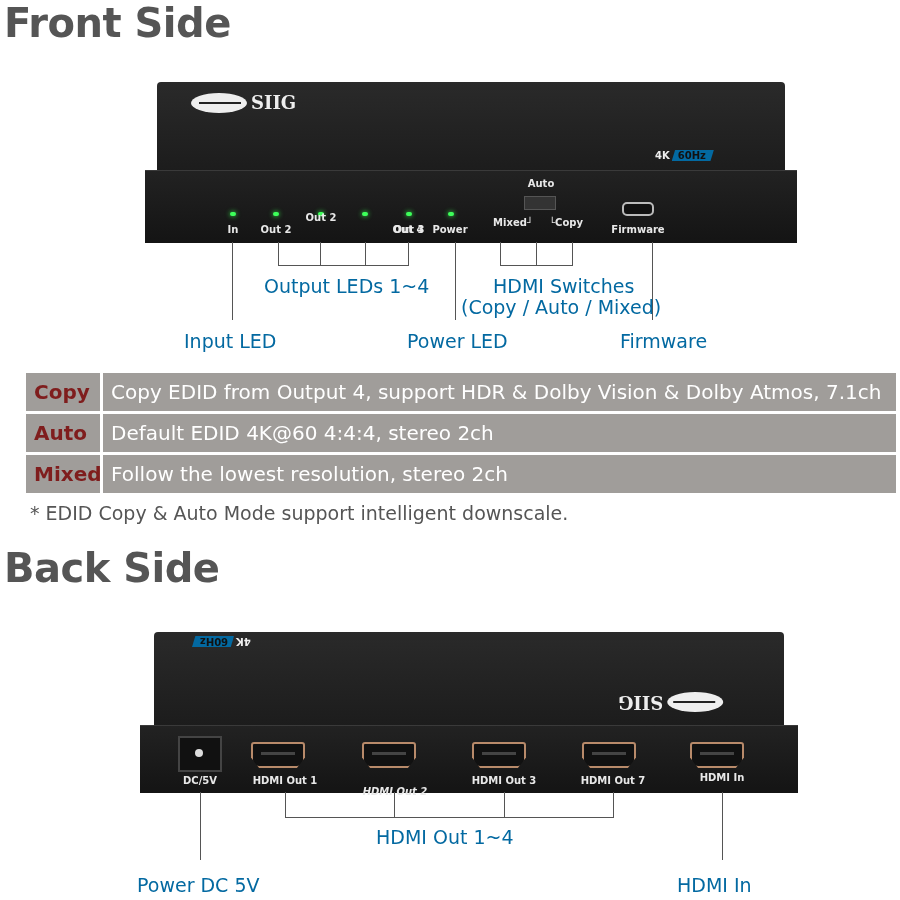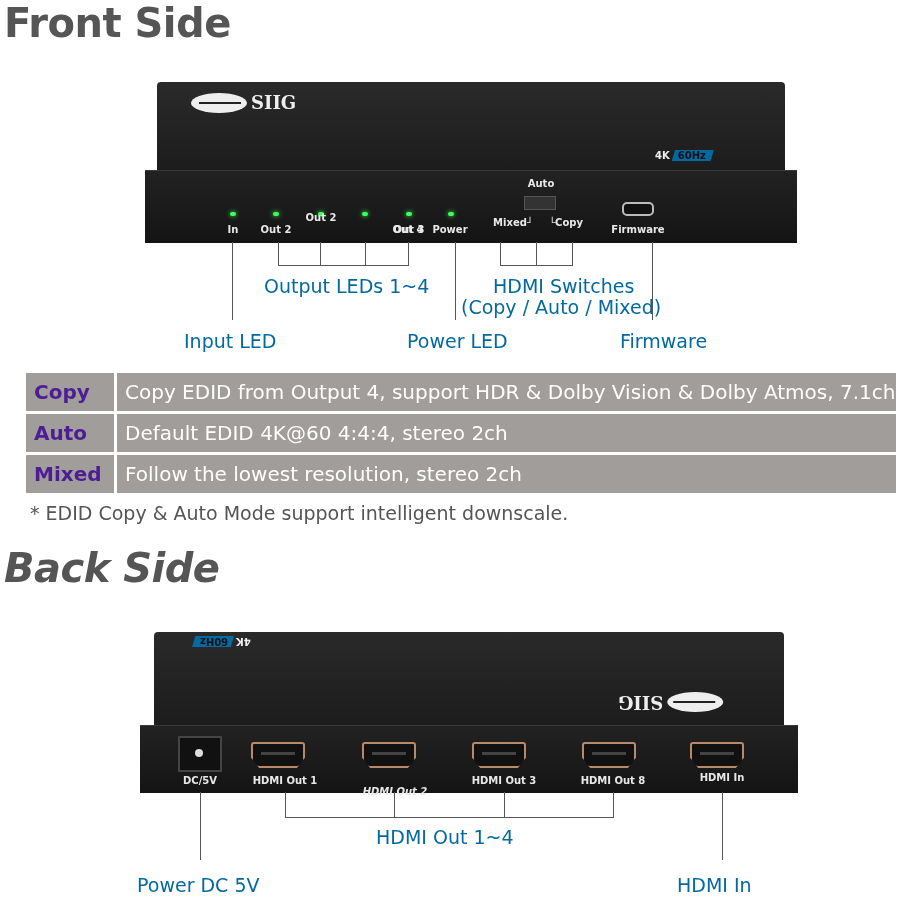--- a/index.html
+++ b/index.html
@@ -19,21 +19,21 @@
   .logo { position:absolute; display:flex; align-items:center; gap:4px; }
   .logo-disc { width:56px; height:20px; border-radius:50%; background:#eee; position:relative; }
   .logo-disc::after { content:""; position:absolute; left:8px; right:6px; top:9px; height:2px; background:#222; }
   .logo-text { font-family:"DejaVu Serif", serif; font-weight:bold; font-size:18px; color:#eee; }
   .badge { position:absolute; display:flex; align-items:center; font-family:"DejaVu Sans", sans-serif; font-weight:bold; font-size:10px; }
   .badge .k { color:#eee; padding-right:2px; }
   .badge .hz { background:#0369a1; color:#111; padding:0 8px 0 6px; clip-path:polygon(8% 0,100% 0,92% 100%,0 100%); }
   
   .tbl { position:absolute; left:26px; top:373px; width:870px; }
   .row { display:flex; height:38px; margin-bottom:3px; }
-  .cell-k { width:88px; background:#a09d9a; color:#4c1d95; font-weight:bold; font-size:20px; display:flex; align-items:center; padding-left:8px; box-sizing:border-box; margin-right:3px; }
+  .cell-k { width:74px; background:#a09d9a; color:#7f1d1d; font-weight:bold; font-size:20px; display:flex; align-items:center; padding-left:8px; box-sizing:border-box; margin-right:3px; }
   .cell-v { flex:1; background:#a09d9a; color:#fff; font-size:20px; display:flex; align-items:center; padding-left:8px; white-space:nowrap; overflow:hidden;text-align:center; }
   .note { font-size:19px; color:#555; }
   .switch { position:absolute; width:30px; height:12px; background:#333; border:1px solid #555; }
   .dcjack { position:absolute; width:40px; height:32px; border:2px solid #444; background:#111; }
   .dcjack::after { content:""; position:absolute; left:15px; top:11px; width:8px; height:8px; border-radius:50%; background:#ddd; }
   .usb { position:absolute; width:28px; height:10px; border:2px solid #bbb; border-radius:5px; background:#111; }
 </style>
 </head>
 <body>
 
@@ -104,21 +104,21 @@
     <div class="cell-k">Auto</div>
     <div class="cell-v">Default EDID 4K@60 4:4:4, stereo 2ch</div>
   </div>
   <div class="row">
     <div class="cell-k">Mixed</div>
     <div class="cell-v">Follow the lowest resolution, stereo 2ch</div>
   </div>
 </div>
 <div class="abs note" style="left:30px; top:502px;">* EDID Copy &amp; Auto Mode support intelligent downscale.</div>
 
-<div class="abs heading" style="left:4px; top:545px;font-style:italic;">Back Side</div>
+<div class="abs heading" style="left:4px; top:545px;">Back Side</div>
 
 <div class="device" style="left:140px; top:632px; width:658px; height:160px;">
   <div class="dev-top" style="left:14px; top:0; width:630px; height:95px; border-radius:4px 4px 0 0;"></div>
   <div class="dev-face" style="left:0; top:93px; width:658px; height:67px; border-top:1px solid #3a3a3a;"></div>
 
   <div class="badge" style="left:52px; top:4px; transform:rotate(180deg);">
     <span class="k">4K</span>
     <span class="hz">60Hz</span>
   </div>
   <div class="logo" style="left:478px; top:60px; transform:rotate(180deg);">
@@ -130,21 +130,21 @@
   <div class="hdmi" style="left:111px; top:110px;"></div>
   <div class="hdmi" style="left:222px; top:110px;"></div>
   <div class="hdmi" style="left:332px; top:110px;"></div>
   <div class="hdmi" style="left:442px; top:110px;"></div>
   <div class="hdmi" style="left:550px; top:110px;"></div>
 
   <span class="plabel" style="left:60px; top:143px;">DC/5V</span>
   <span class="plabel" style="left:145px; top:143px;">HDMI Out 1</span>
   <span class="plabel" style="left:255px; top:154px;font-style:italic;">HDMI Out 2</span>
   <span class="plabel" style="left:364px; top:143px;">HDMI Out 3</span>
-  <span class="plabel" style="left:473px; top:143px;">HDMI Out 8</span>
+  <span class="plabel" style="left:473px; top:143px;">HDMI Out 7</span>
   <span class="plabel" style="left:582px; top:140px;">HDMI In</span>
 </div>
 
 <div class="line" style="left:200px; top:792px; width:1px; height:68px;"></div>
 <div class="line" style="left:285px; top:792px; width:1px; height:26px;"></div>
 <div class="line" style="left:394px; top:792px; width:1px; height:26px;"></div>
 <div class="line" style="left:504px; top:792px; width:1px; height:26px;"></div>
 <div class="line" style="left:613px; top:792px; width:1px; height:26px;"></div>
 <div class="line" style="left:285px; top:817px; width:329px; height:1px;"></div>
 <div class="line" style="left:722px; top:792px; width:1px; height:68px;"></div>

